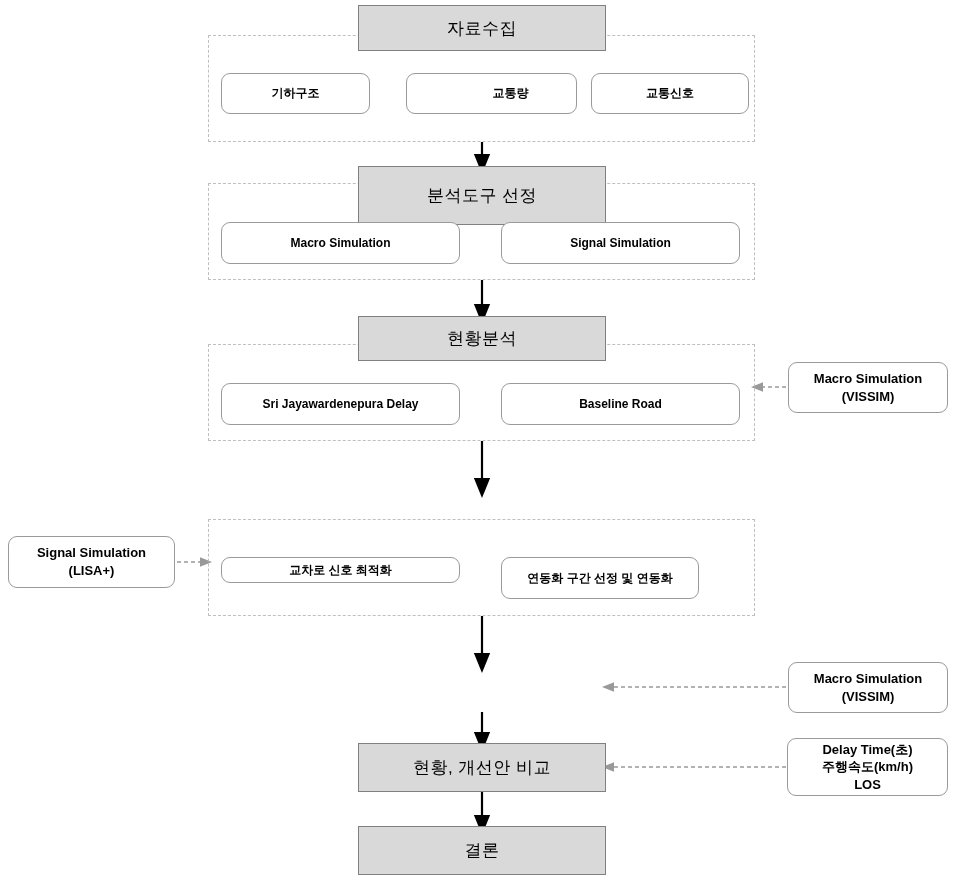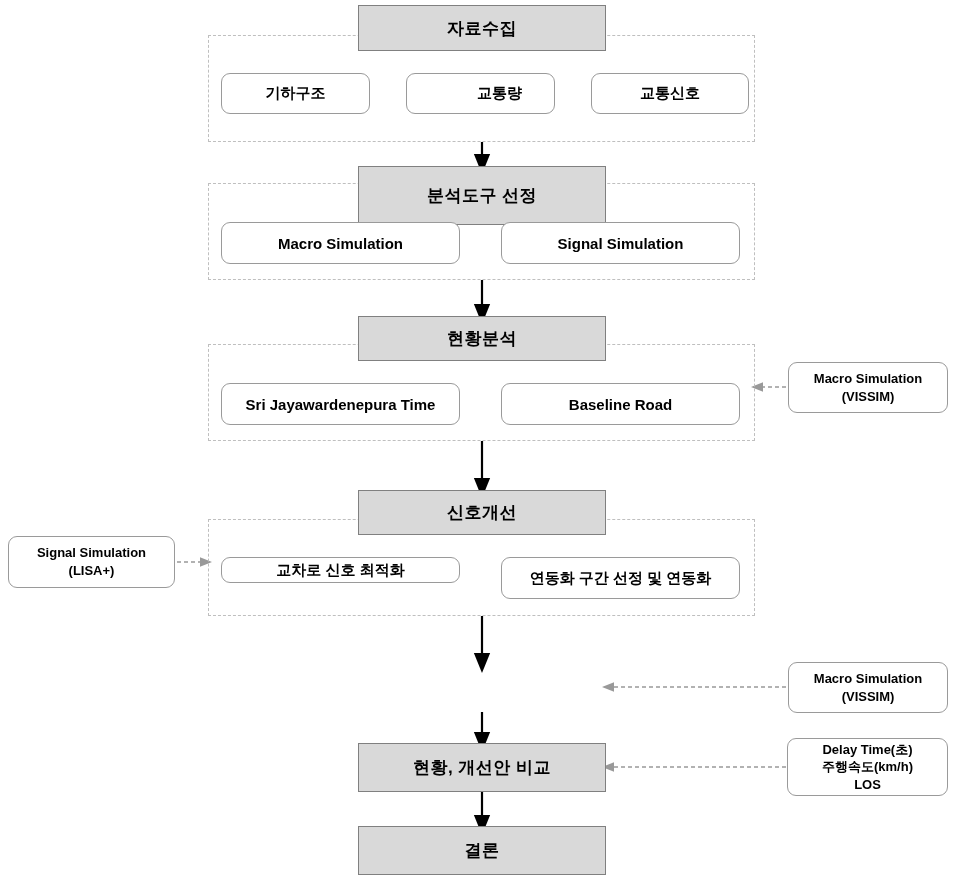--- a/index.html
+++ b/index.html
@@ -30,37 +30,37 @@
   .stage-box {
     position: absolute;
     box-sizing: border-box;
     background: #d9d9d9;
     border: 1px solid #808080;
     display: flex;
     align-items: center;
     justify-content: center;
     text-align: center;
     font-size: 17px;
-    font-weight: bold;
+    font-weight: normal;
     color: #000000;
     letter-spacing: 0.5px;
   }
 
   
   .sub-box {
     position: absolute;
     box-sizing: border-box;
     background: #ffffff;
     border: 1px solid #9a9a9a;
     border-radius: 9px;
     display: flex;
     align-items: center;
     justify-content: center;
     text-align: center;
-    font-size: 15px;
+    font-size: 12px;
     font-weight: bold;
     color: #000000;
   }
 
   
   .side-box {
     position: absolute;
     box-sizing: border-box;
     background: #ffffff;
     border: 1px solid #9a9a9a;
@@ -133,48 +133,47 @@
     <g>
       <line x1="786" y1="767" x2="608" y2="767" stroke="#999999" stroke-width="1.5" stroke-dasharray="4,3" marker-end="url(#arrowDashed)"></line>
     </g>
   </svg>
 
   <div class="group-box" style="left:208px; top:35px; width:547px; height:107px;"></div>
 
   <div class="stage-box" style="left:358px; top:5px; width:248px; height:46px;">자료수집</div>
 
   <div class="sub-box" style="left:221px; top:73px; width:149px; height:41px;">기하구조</div>
-  <div class="sub-box" style="left:406px; top:73px; width:149px; height:41px;padding-left:38px;">교통량</div>
+  <div class="sub-box" style="left:406px; top:73px; width:171px; height:41px;padding-left:38px;">교통량</div>
   <div class="sub-box" style="left:591px; top:73px; width:158px; height:41px;">교통신호</div>
 
   <div class="group-box" style="left:208px; top:183px; width:547px; height:97px;"></div>
 
   <div class="stage-box" style="left:358px; top:166px; width:248px; height:59px;">분석도구 선정</div>
 
   <div class="sub-box" style="left:221px; top:222px; width:239px; height:42px;">Macro Simulation</div>
   <div class="sub-box" style="left:501px; top:222px; width:239px; height:42px;">Signal Simulation</div>
 
   <div class="group-box" style="left:208px; top:344px; width:547px; height:97px;"></div>
 
   <div class="stage-box" style="left:358px; top:316px; width:248px; height:45px;">현황분석</div>
 
-  <div class="sub-box" style="left:221px; top:383px; width:239px; height:42px;">Sri Jayawardenepura Time</div>
+  <div class="sub-box" style="left:221px; top:383px; width:239px; height:42px;">Sri Jayawardenepura Delay</div>
   <div class="sub-box" style="left:501px; top:383px; width:239px; height:42px;">Baseline Road</div>
 
   <div class="side-box" style="left:788px; top:362px; width:160px; height:51px;">
     <span>Macro Simulation</span>
     <span>(VISSIM)</span>
   </div>
 
   <div class="group-box" style="left:208px; top:519px; width:547px; height:97px;"></div>
 
-  <div class="stage-box" style="left:358px; top:490px; width:248px; height:45px;">신호개선</div>
 
   <div class="sub-box" style="left:221px; top:557px; width:239px; height:26px;">교차로 신호 최적화</div>
-  <div class="sub-box" style="left:501px; top:557px; width:239px; height:42px;">연동화 구간 선정 및 연동화</div>
+  <div class="sub-box" style="left:501px; top:557px; width:198px; height:42px;">연동화 구간 선정 및 연동화</div>
 
   <div class="side-box" style="left:8px; top:536px; width:167px; height:52px;">
     <span>Signal Simulation</span>
     <span>(LISA+)</span>
   </div>
 
 
   <div class="side-box" style="left:788px; top:662px; width:160px; height:51px;">
     <span>Macro Simulation</span>
     <span>(VISSIM)</span>

